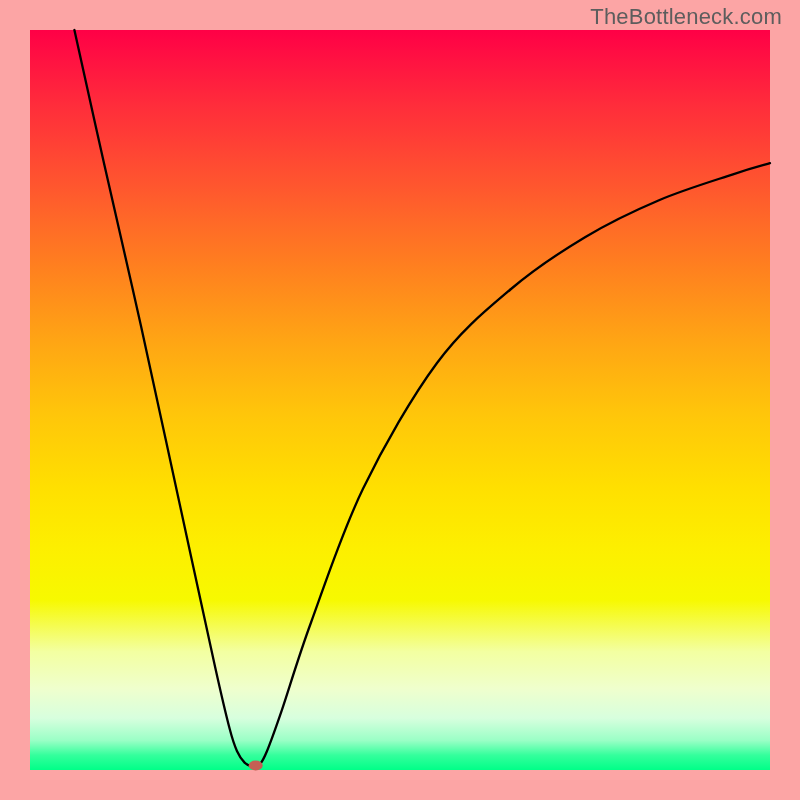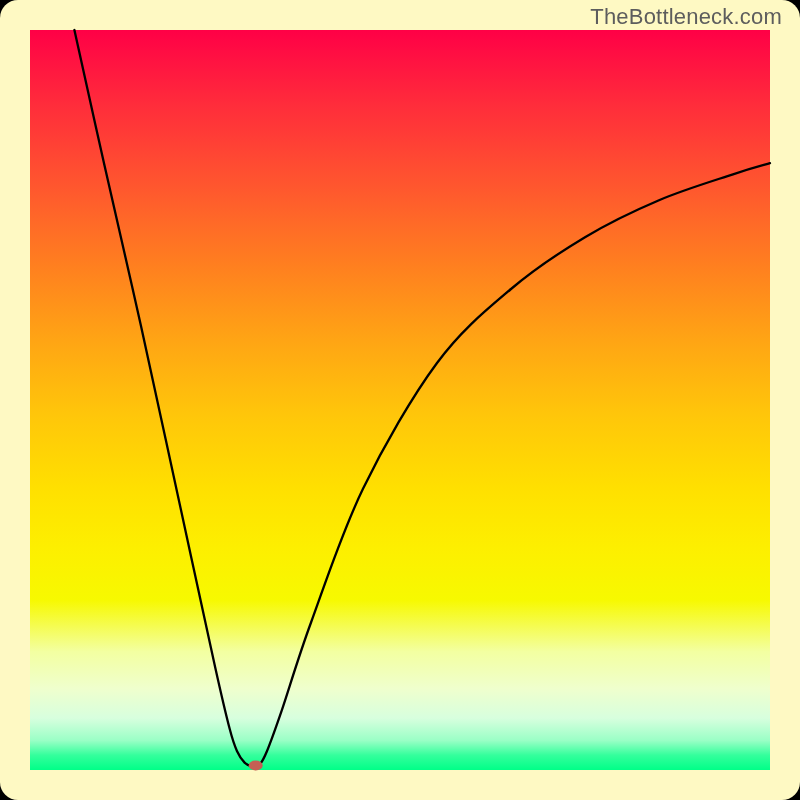--- a/index.html
+++ b/index.html
@@ -8,22 +8,21 @@
     width: 800px;
     height: 800px;
     background: #000000;
     font-family: Arial, Helvetica, sans-serif;
     overflow: hidden;
   }
   .frame {
     position: relative;
     width: 800px;
     height: 800px;
-    background: #fef9c3;
-    border-radius: 18px;
+    background: #fca5a5;
   }
   .watermark {
     position: absolute;
     top: 4px;
     right: 18px;
     color: #5d5d5d;
     font-size: 22px;
     font-weight: 400;
     letter-spacing: 0.2px;
   }

